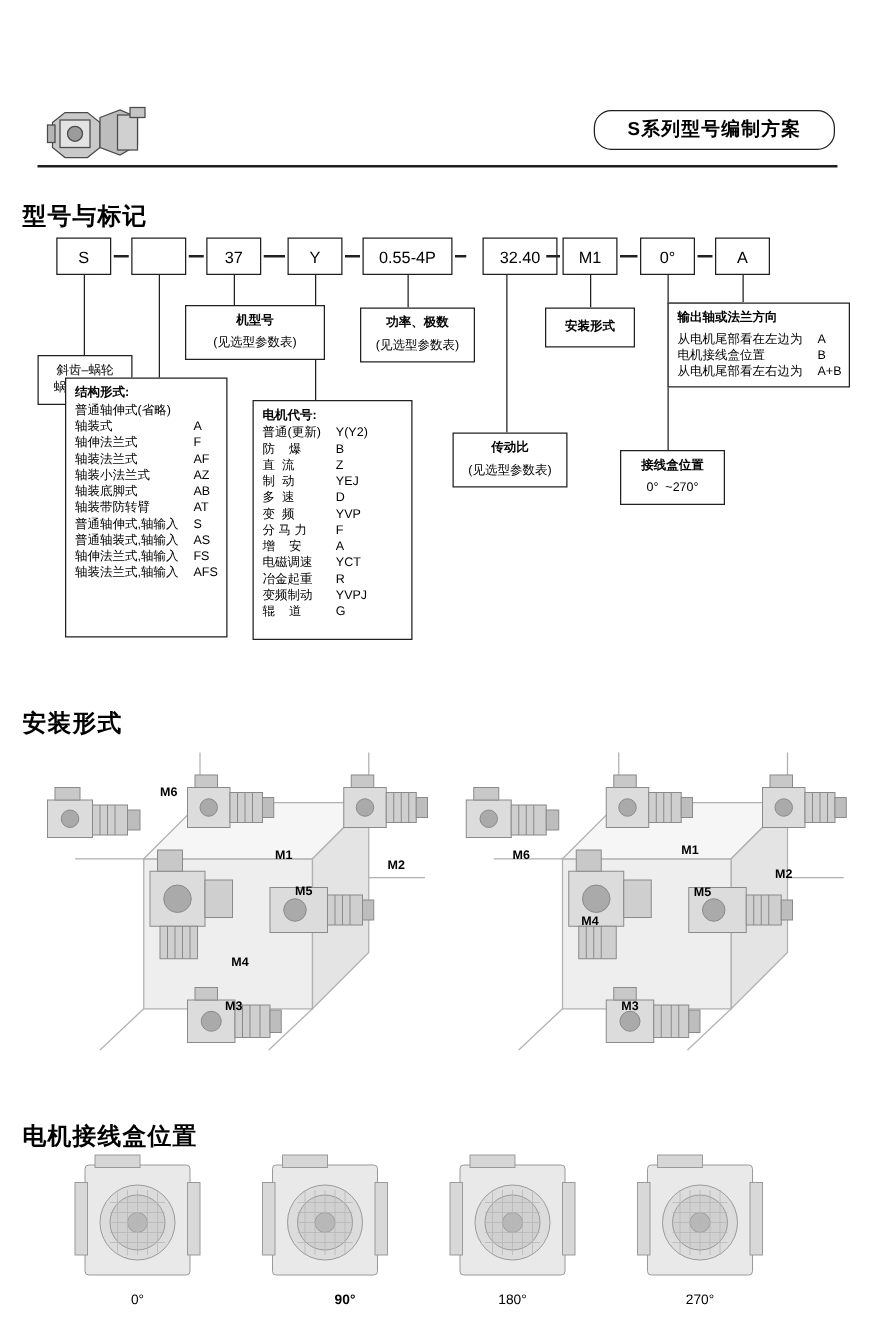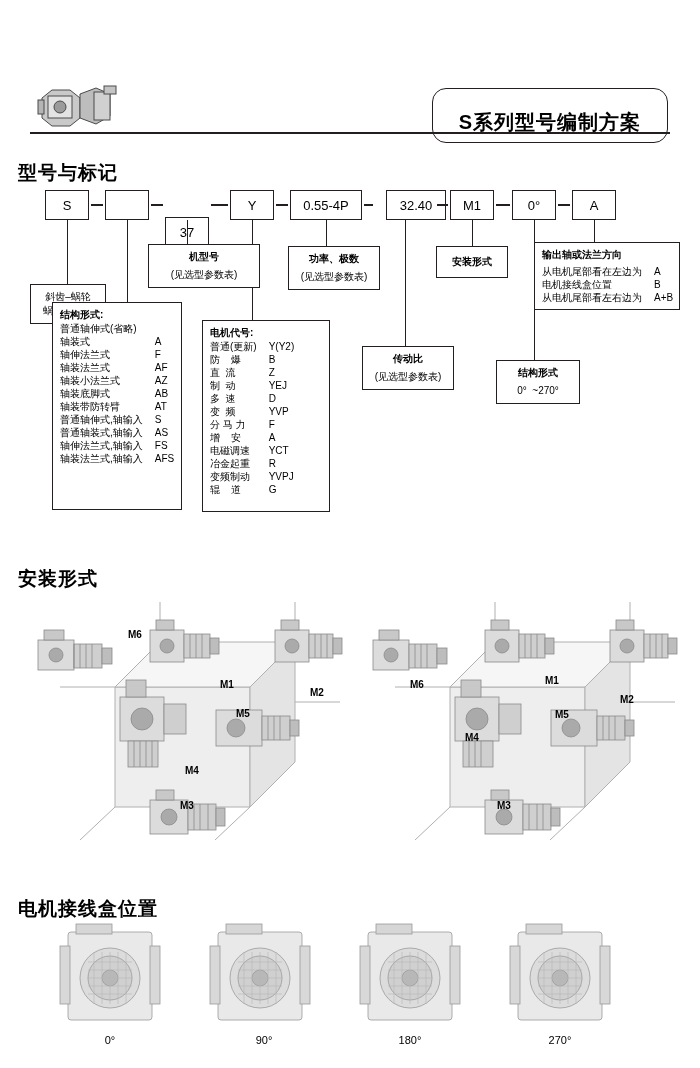--- a/index.html
+++ b/index.html
@@ -34,24 +34,24 @@
     left: 30px;
     top: 52px;
     width: 640px;
     height: 2px;
     background: #231f20;
   }
   .header-title-box {
     position: absolute;
     right: 32px;
     top: 8px;
-    padding: 20px 26px 6px 26px;
+    padding: 5px 26px 6px 26px;
     border: 1px solid #231f20;
     border-radius: 14px;
-    font-size: 20px;
+    font-size: 15px;
     font-weight: bold;
     letter-spacing: 1px;
     background: #fff;
   }
   .gear-logo {
     position: absolute;
     left: 36px;
     top: 4px;
     width: 82px;
     height: 46px;
@@ -189,21 +189,21 @@
     <div class="header-rule"></div>
   </div>
 
   <div class="section-heading" id="h-model">型号与标记</div>
 
   <div class="code-row">
     <div class="code-box" style="left:45px;width:44px;">S</div>
     <div class="code-dash" style="left:91px;width:12px;"></div>
     <div class="code-box" style="left:105px;width:44px;"></div>
     <div class="code-dash" style="left:151px;width:12px;"></div>
-    <div class="code-box" style="left:165px;width:44px;margin-top:27px;">37</div>
+    <div class="code-box" style="left:165px;width:44px;">37</div>
     <div class="code-dash" style="left:211px;width:17px;"></div>
     <div class="code-box" style="left:230px;width:44px;">Y</div>
     <div class="code-dash" style="left:276px;width:12px;"></div>
     <div class="code-box" style="left:290px;width:72px;">0.55-4P</div>
     <div class="code-dash" style="left:364px;width:9px;"></div>
     <div class="code-box" style="left:386px;width:60px;">32.40</div>
     <div class="code-dash" style="left:437px;width:11px;"></div>
     <div class="code-box" style="left:450px;width:44px;">M1</div>
     <div class="code-dash" style="left:496px;width:14px;"></div>
     <div class="code-box" style="left:512px;width:44px;">0°</div>
@@ -358,21 +358,21 @@
   <div class="callout center" style="left:362px; top:346px; width:92px;">
     <div class="c-title">传动比</div>
     <div class="c-line" style="margin-top:4px;">(见选型参数表)</div>
   </div>
 
   <div class="callout center" style="left:436px; top:246px; width:72px; padding-top:8px; padding-bottom:8px;">
     <div class="c-title">安装形式</div>
   </div>
 
   <div class="callout center" style="left:496px; top:360px; width:84px;">
-    <div class="c-title">结构形式</div>
+    <div class="c-title">接线盒位置</div>
     <div class="c-line" style="margin-top:4px;">0°  ~270°</div>
   </div>
 
   <div class="callout" style="left:534px; top:242px; width:146px;">
     <div class="c-title">输出轴或法兰方向</div>
     <table class="cl" style="margin-top:3px;">
       <tbody>
           <tr>
             <td>从电机尾部看在左边为</td>
             <td class="code">A</td>
@@ -617,21 +617,21 @@
           <line x1="38" y1="56" x2="82" y2="56"></line>
             <line x1="38" y1="64" x2="82" y2="64"></line>
           <line x1="38" y1="72" x2="82" y2="72"></line>
           <line x1="44" y1="30" x2="44" y2="82"></line>
             <line x1="52" y1="30" x2="52" y2="82"></line>
           <line x1="60" y1="30" x2="60" y2="82"></line>
             <line x1="68" y1="30" x2="68" y2="82"></line>
           <line x1="76" y1="30" x2="76" y2="82"></line>
         </g>
       </svg>
-      <div class="box-caption" style="left:4px;">90°</div>
+      <div class="box-caption" style="left:16px;font-weight:bold;">90°</div>
     </div>
 
     <div style="position:absolute;left:350px;top:0;width:120px;">
       <svg width="120" height="108" viewBox="0 0 120 108">
         <g stroke="#9a9a9a" stroke-width="0.8" fill="#e9e9e9">
           <rect x="18" y="10" width="84" height="88" rx="3"></rect>
           <rect x="26" y="2" width="36" height="10" fill="#d6d6d6"></rect>
           <rect x="10" y="24" width="10" height="58" fill="#d8d8d8"></rect>
           <rect x="100" y="24" width="10" height="58" fill="#d8d8d8"></rect>
           <circle cx="60" cy="56" r="30" fill="#dcdcdc"></circle>

